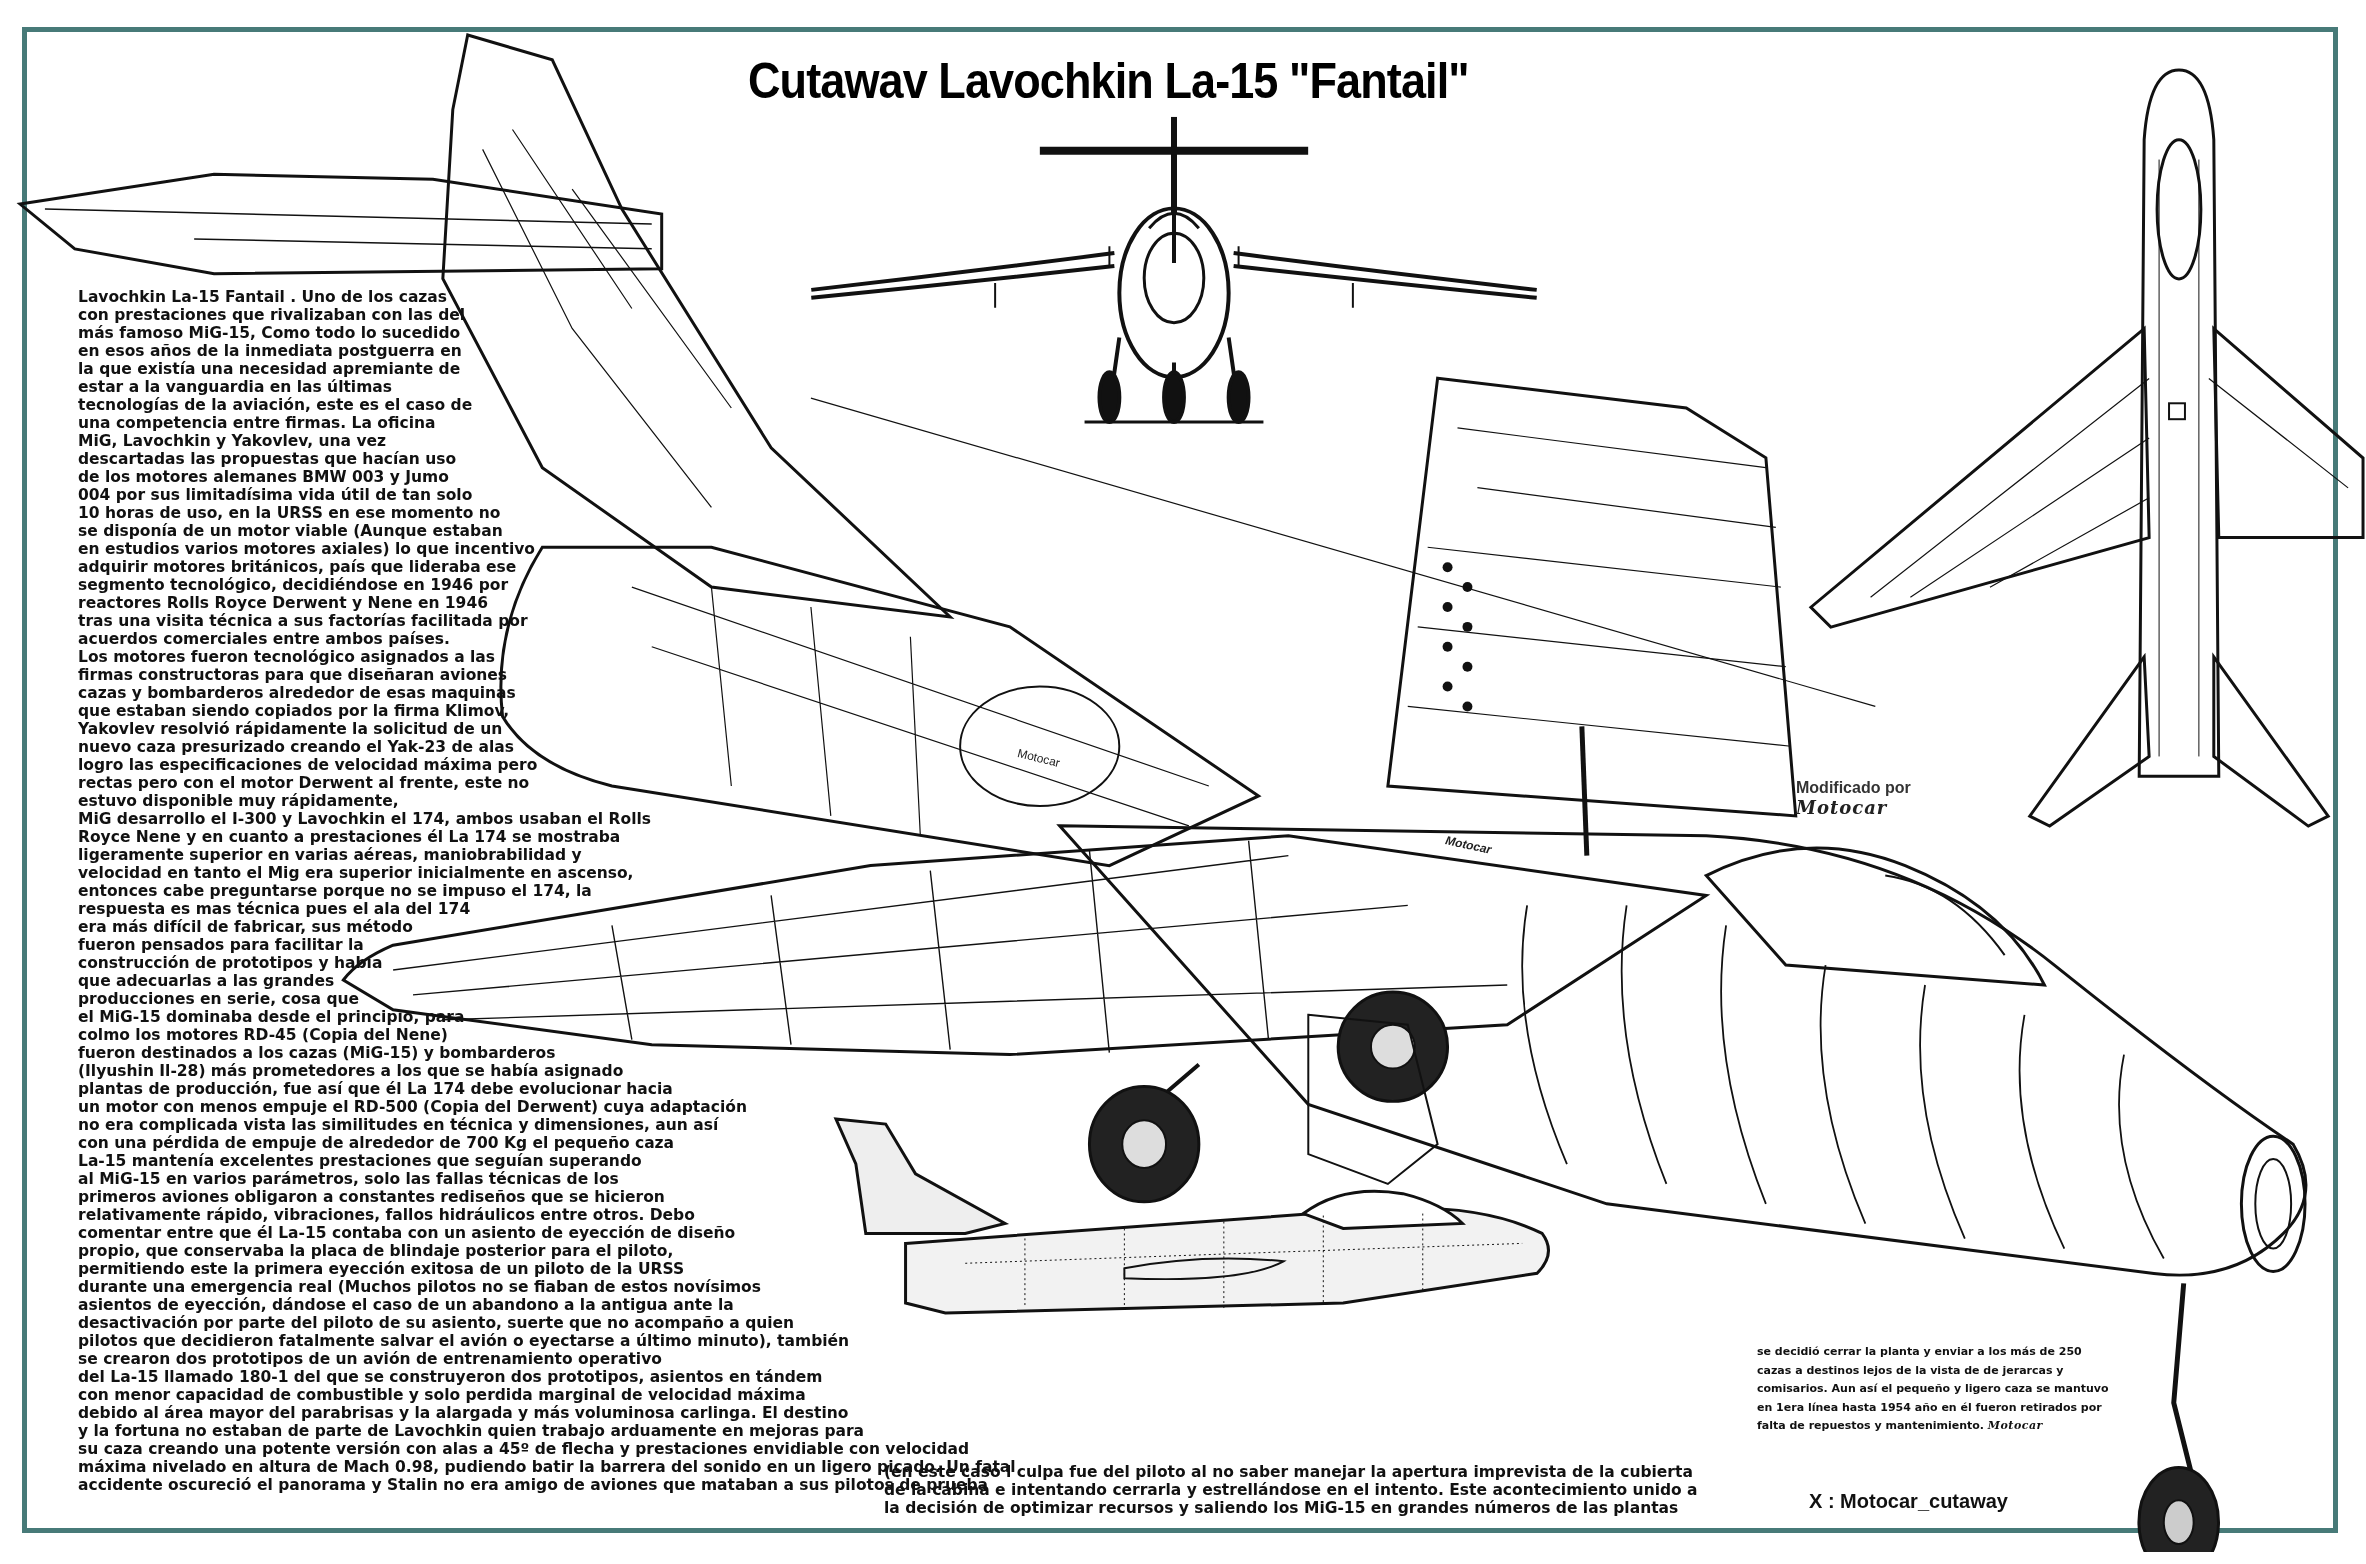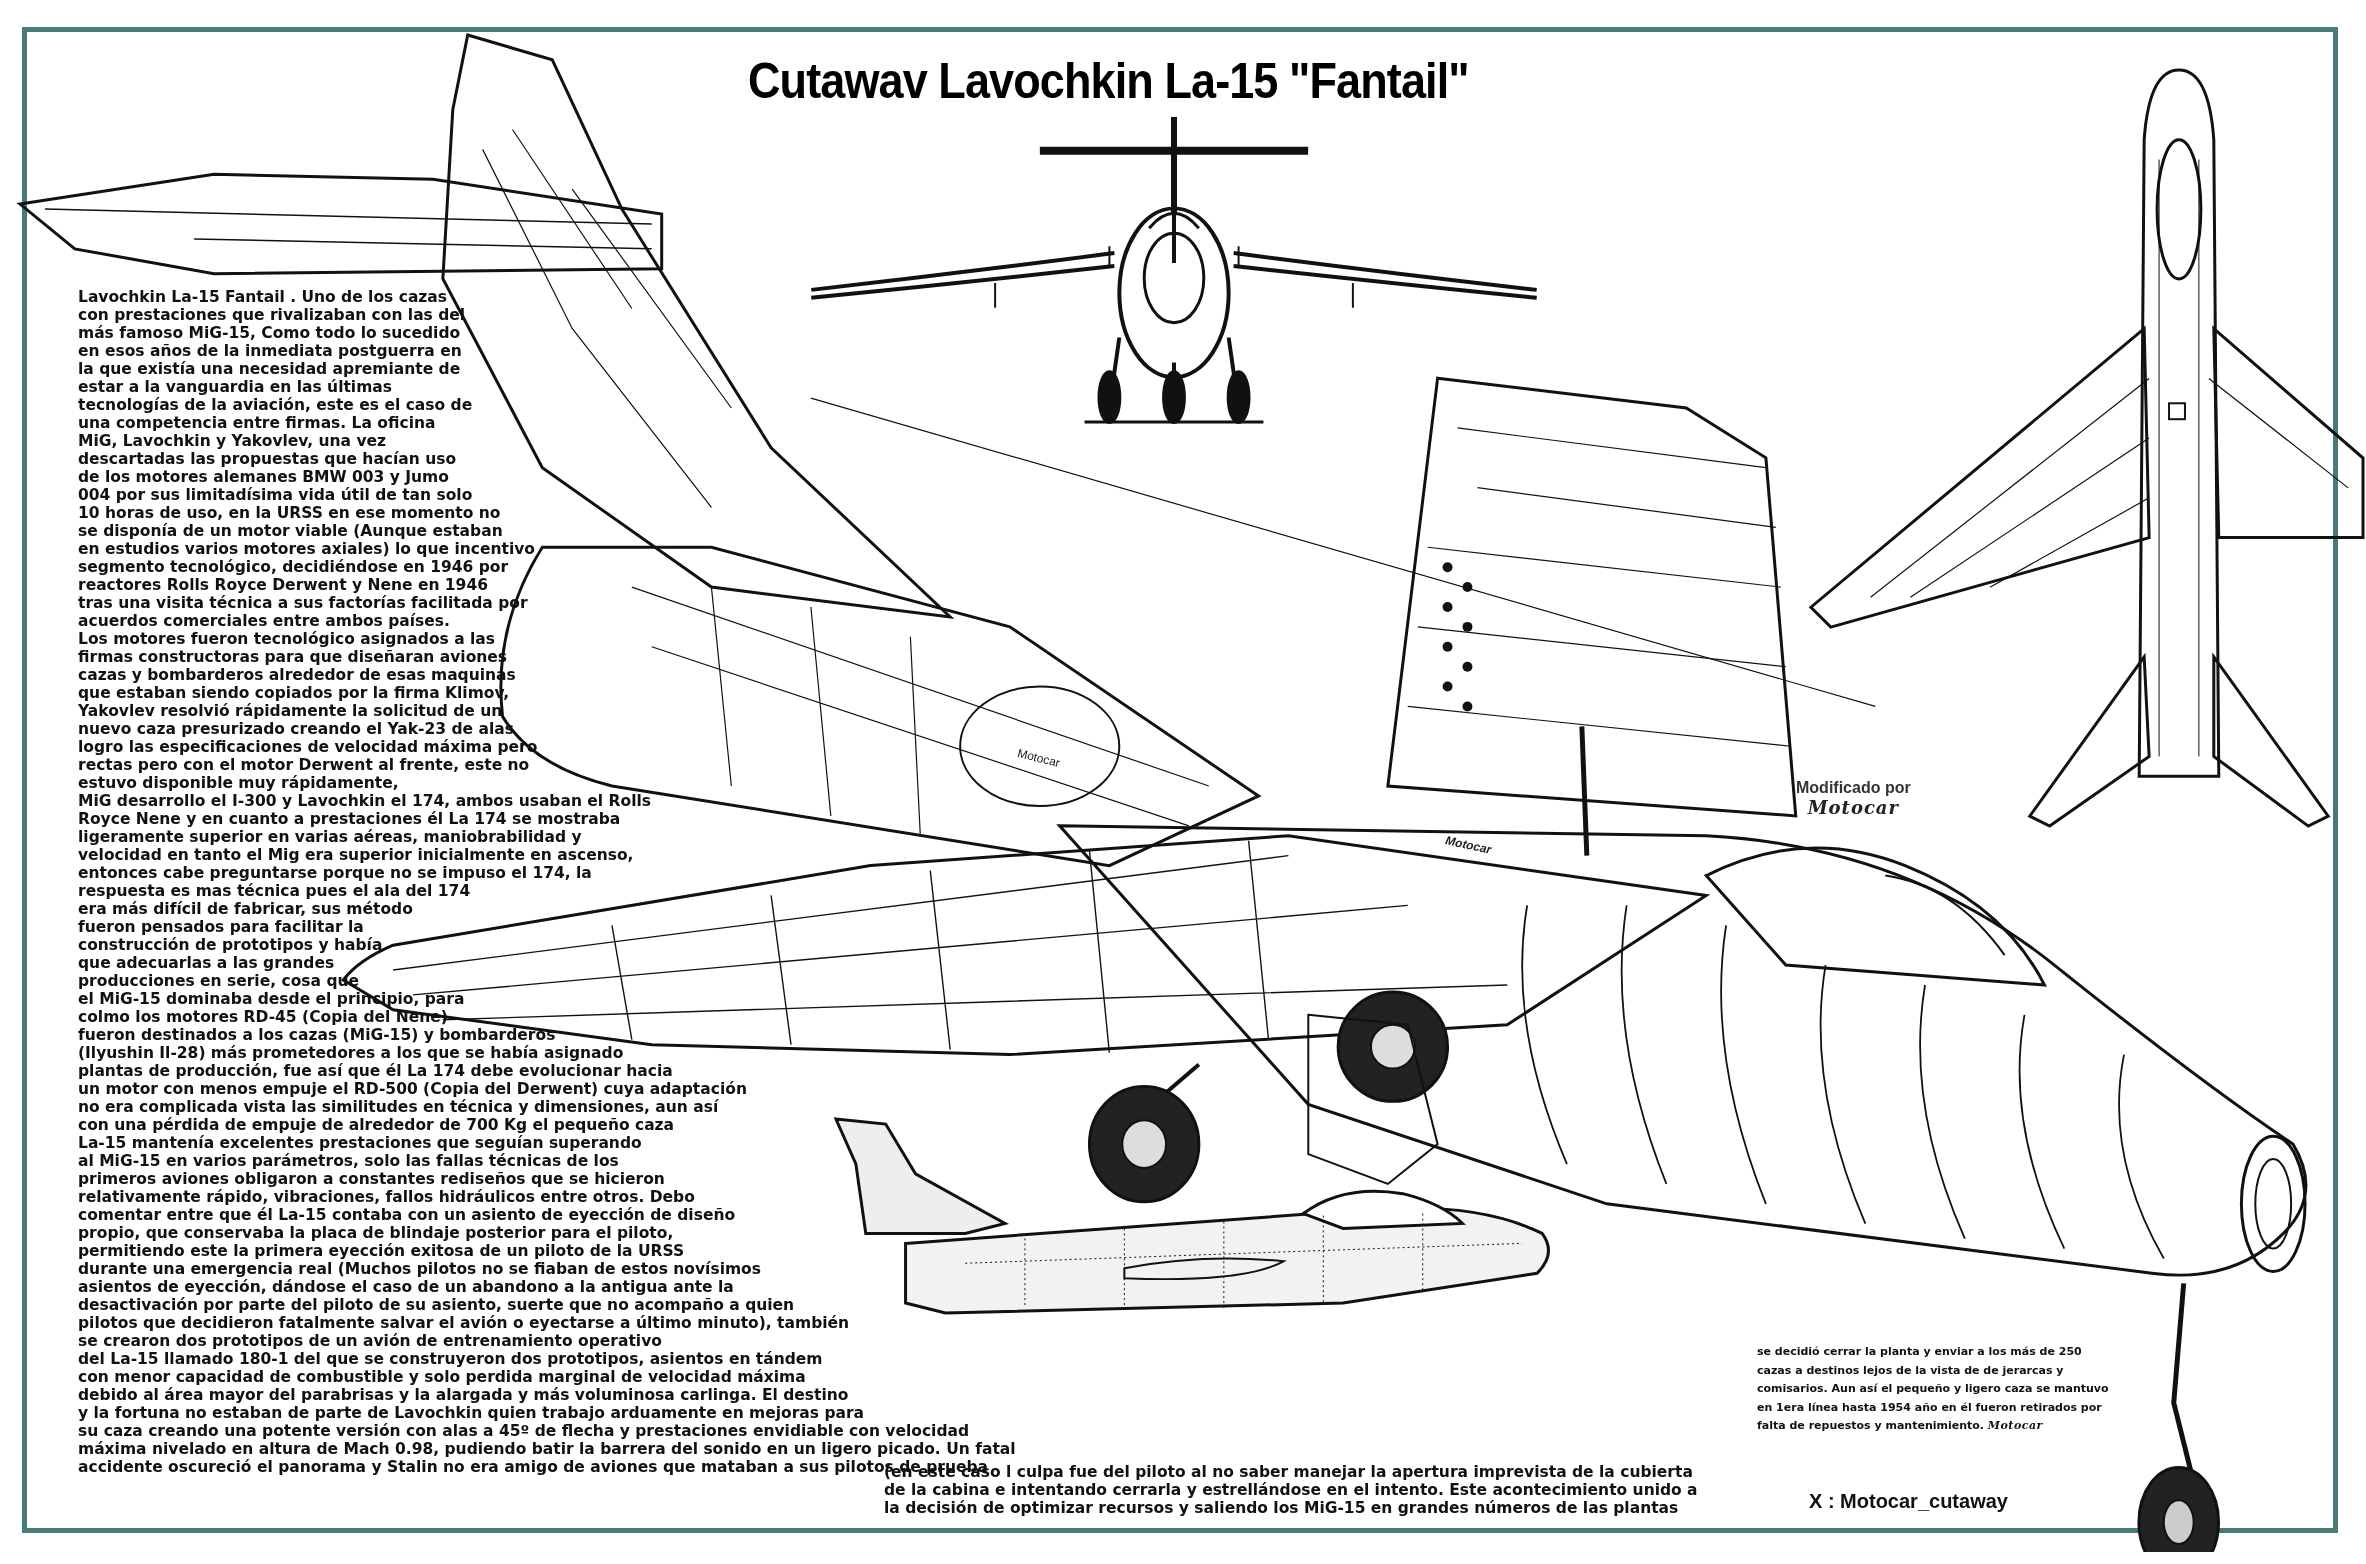--- a/index.html
+++ b/index.html
@@ -13,21 +13,21 @@
   .drawing { position: absolute; }
   .drawing svg { width: 100%; height: 100%; display: block; }
   .text-block { position: absolute; font-family: "DejaVu Sans", sans-serif; font-size: 15.5px;
                 line-height: 18px; color: #111; font-weight: bold; white-space: nowrap; }
   .text-block .line { display: block; }
   .left-text { left: 38px; top: 288px; margin-left: 40px; }
   .bottom-mid-text { left: 884px; top: 1463px; font-weight: bold; font-size: 15.5px; line-height: 18px; }
   .right-text { left: 1709px; top: 1343px; font-size: 11px; line-height: 18.5px; margin-left: 48px; }
   .signature { font-family: "DejaVu Serif", serif; font-style: italic; font-weight: bold; letter-spacing: 0.5px; }
   .credit { position: absolute; left: 1796px; top: 779px; font-family: "Liberation Sans", sans-serif;
-            font-weight: bold; font-size: 16px; color: #333; text-align: center; }
+            font-weight: bold; font-size: 16px; color: #333; }
   .credit .sig { display: block; font-family: "DejaVu Serif", serif; font-style: italic; font-size: 18px; color: #222; letter-spacing: 1px; }
   .handle { position: absolute; left: 1809px; top: 1490px; font-family: "Liberation Sans", sans-serif;
             font-weight: bold; font-size: 20px; color: #111; white-space: nowrap; }
   .label-on-drawing { position: absolute; font-family: "Liberation Sans", sans-serif; font-size: 12px; color: #222; }
 </style>
 </head>
 <body>
 
 <div class="frame"></div>
 
@@ -142,20 +142,21 @@
   <span class="line">estar a la vanguardia en las últimas</span>
   <span class="line">tecnologías de la aviación, este es el caso de</span>
   <span class="line">una competencia entre firmas. La oficina</span>
   <span class="line">MiG, Lavochkin y Yakovlev, una vez</span>
   <span class="line">descartadas las propuestas que hacían uso</span>
   <span class="line">de los motores alemanes BMW 003 y Jumo</span>
   <span class="line">004 por sus limitadísima vida útil de tan solo</span>
   <span class="line">10 horas de uso, en la URSS en ese momento no</span>
   <span class="line">se disponía de un motor viable (Aunque estaban</span>
   <span class="line">en estudios varios motores axiales) lo que incentivo</span>
+  <span class="line">adquirir motores británicos, país que lideraba ese</span>
   <span class="line">segmento tecnológico, decidiéndose en 1946 por</span>
   <span class="line">reactores Rolls Royce Derwent y Nene en 1946</span>
   <span class="line">tras una visita técnica a sus factorías facilitada por</span>
   <span class="line">acuerdos comerciales entre ambos países.</span>
   <span class="line">Los motores fueron tecnológico asignados a las</span>
   <span class="line">firmas constructoras para que diseñaran aviones</span>
   <span class="line">cazas y bombarderos alrededor de esas maquinas</span>
   <span class="line">que estaban siendo copiados por la firma Klimov,</span>
   <span class="line">Yakovlev resolvió rápidamente la solicitud de un</span>
   <span class="line">nuevo caza presurizado creando el Yak-23 de alas</span>

